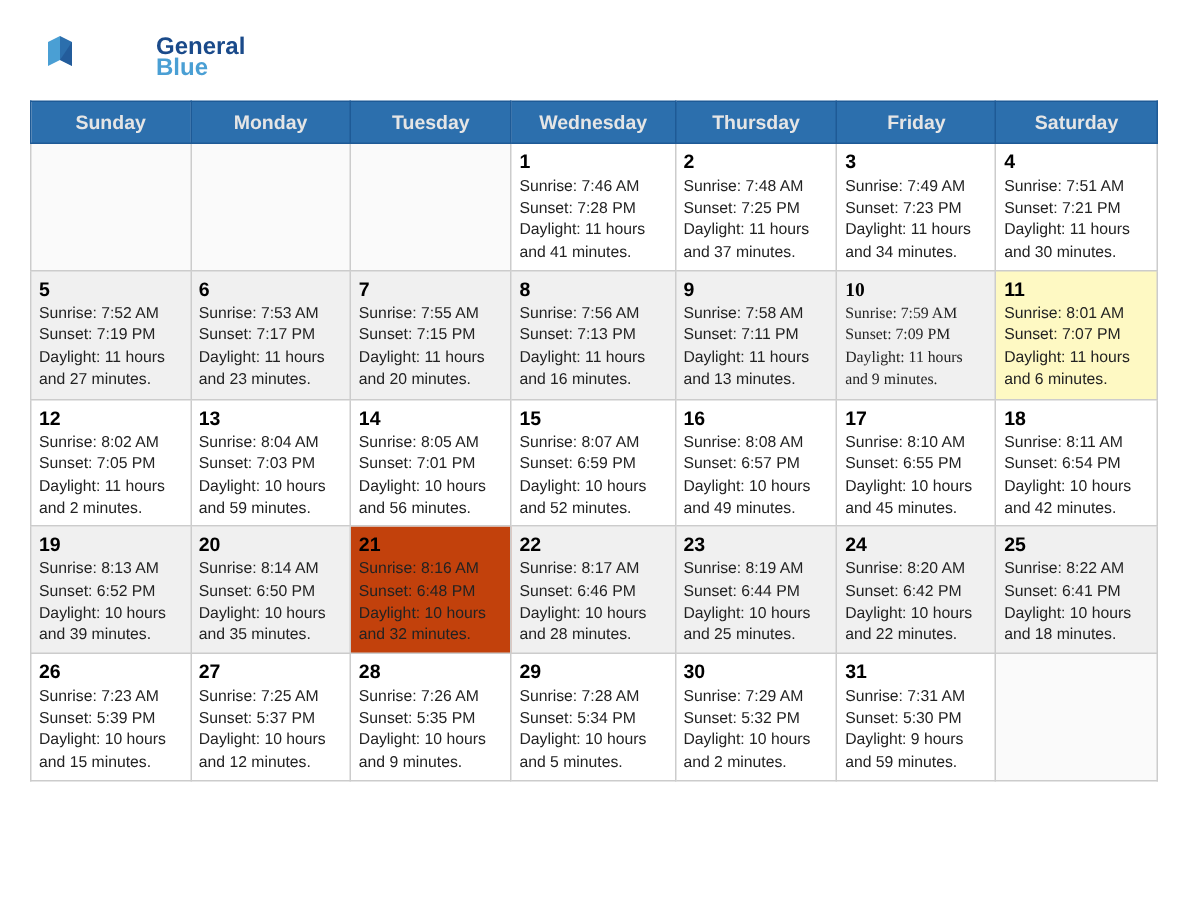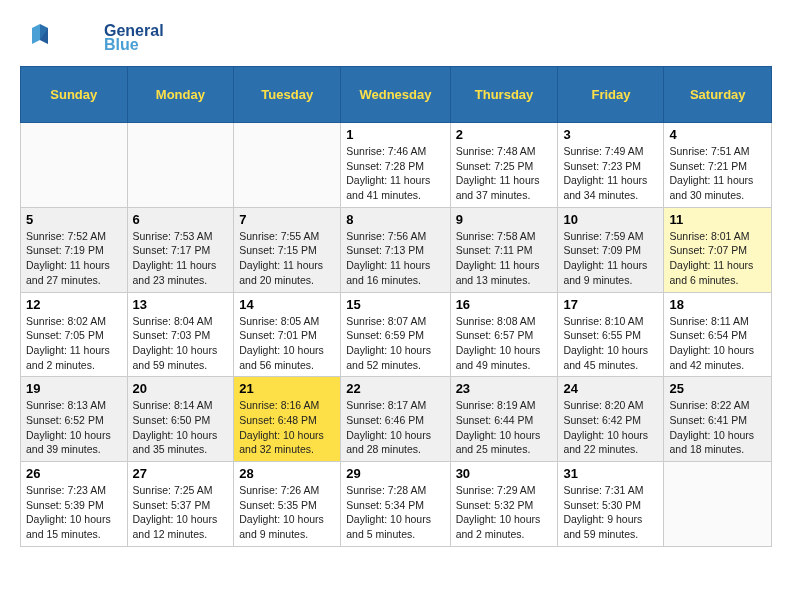--- a/index.html
+++ b/index.html
@@ -33,23 +33,23 @@
       font-size: 16px;
       color: #444;
     }
     table {
       width: 100%;
       border-collapse: collapse;
       font-size: 11px;
     }
     thead th {
       background: #2c6fad;
-      color: #fde047;
+      color: #e5e5e5;
       text-align: center;
-      padding: 20px 4px;
+      padding: 6px 4px;
       font-size: 13px;
       font-weight: bold;
       border: 1px solid #1e5a96;
     }
     td {
       border: 1px solid #ccc;
       vertical-align: top;
       padding: 4px 5px;
       width: 113px;
       min-height: 80px;
@@ -171,21 +171,21 @@
 Daylight: 11 hours
 and 16 minutes.</div>
         </td>
         <td style="background: rgb(240, 240, 240);">
           <div class="day-num">9</div>
           <div class="day-info" style="white-space: pre-line;">Sunrise: 7:58 AM
 Sunset: 7:11 PM
 Daylight: 11 hours
 and 13 minutes.</div>
         </td>
-        <td style="background: rgb(240, 240, 240);">
+        <td style="background: rgb(240, 240, 240); font-family: Liberation Serif, serif;">
           <div class="day-num">10</div>
           <div class="day-info" style="white-space: pre-line;">Sunrise: 7:59 AM
 Sunset: 7:09 PM
 Daylight: 11 hours
 and 9 minutes.</div>
         </td>
         <td style="background: #fef9c3;">
           <div class="day-num">11</div>
           <div class="day-info" style="white-space: pre-line;">Sunrise: 8:01 AM
 Sunset: 7:07 PM
@@ -252,21 +252,21 @@
 Daylight: 10 hours
 and 39 minutes.</div>
         </td>
         <td style="background: rgb(240, 240, 240);">
           <div class="day-num">20</div>
           <div class="day-info" style="white-space: pre-line;">Sunrise: 8:14 AM
 Sunset: 6:50 PM
 Daylight: 10 hours
 and 35 minutes.</div>
         </td>
-        <td style="background: #fde047;">
+        <td style="background: #c2410c;">
           <div class="day-num">21</div>
           <div class="day-info" style="white-space: pre-line;">Sunrise: 8:16 AM
 Sunset: 6:48 PM
 Daylight: 10 hours
 and 32 minutes.</div>
         </td>
         <td style="background: rgb(240, 240, 240);">
           <div class="day-num">22</div>
           <div class="day-info" style="white-space: pre-line;">Sunrise: 8:17 AM
 Sunset: 6:46 PM

